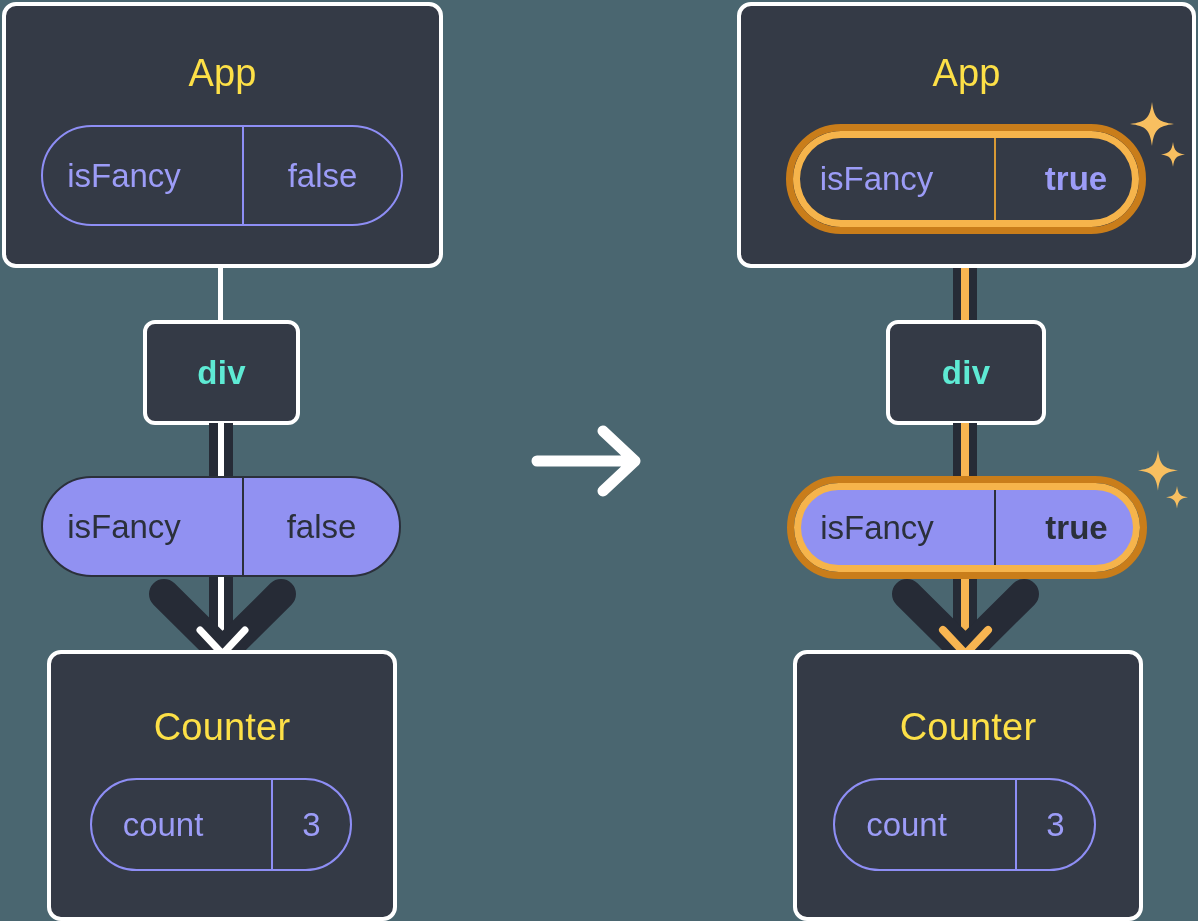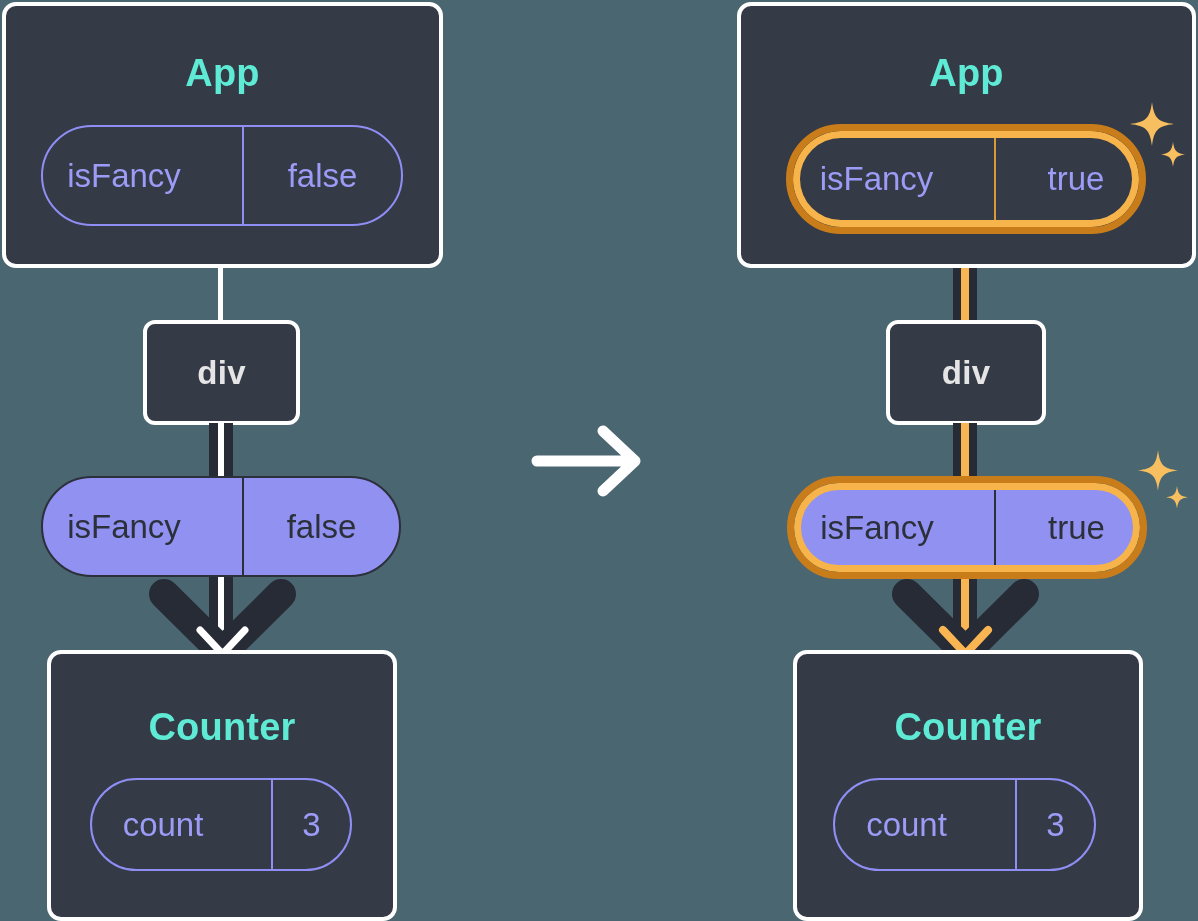--- a/index.html
+++ b/index.html
@@ -23,38 +23,38 @@
     background: #343a46;
     border: 4px solid #ffffff;
     border-radius: 14px;
     box-sizing: border-box;
   }
   .node-title {
     position: absolute;
     left: 0;
     right: 0;
     text-align: center;
-    color: #5eead4;
+    color: #fde047;
     font-size: 38px;
-    font-weight: 700;
+    font-weight: 400;
     letter-spacing: 0.2px;
     white-space: nowrap;
   }
   .small-box {
     position: absolute;
     background: #343a46;
     border: 4px solid #ffffff;
     border-radius: 12px;
     box-sizing: border-box;
     display: flex;
     align-items: center;
     justify-content: center;
   }
   .small-box-label {
-    color: #e5e5e5;
+    color: #5eead4;
     font-size: 33px;
     font-weight: 700;
     letter-spacing: 0.3px;
     text-align: center;
   }
 
   
   .pill {
     position: absolute;
     box-sizing: border-box;
@@ -90,21 +90,21 @@
     border-left: 2px solid #8e8ef5;
   }
 
   .pill-solid .pill-cell {
     color: #2b303b;
     font-size: 33px;
   }
   .pill-solid .pill-cell.value {
     border-left: 2px solid #2b303b;
   }
-  .pill-cell.bold { font-weight: 400; padding-left: 20px; }
+  .pill-cell.bold { font-weight: 700; padding-left: 20px; }
 
   
   .ring {
     position: absolute;
     border-radius: 999px;
     box-sizing: border-box;
     border: 7px solid #c97d1a;
     box-shadow: inset 0 0 0 7px #f6b44b;
     pointer-events: none;
   }

